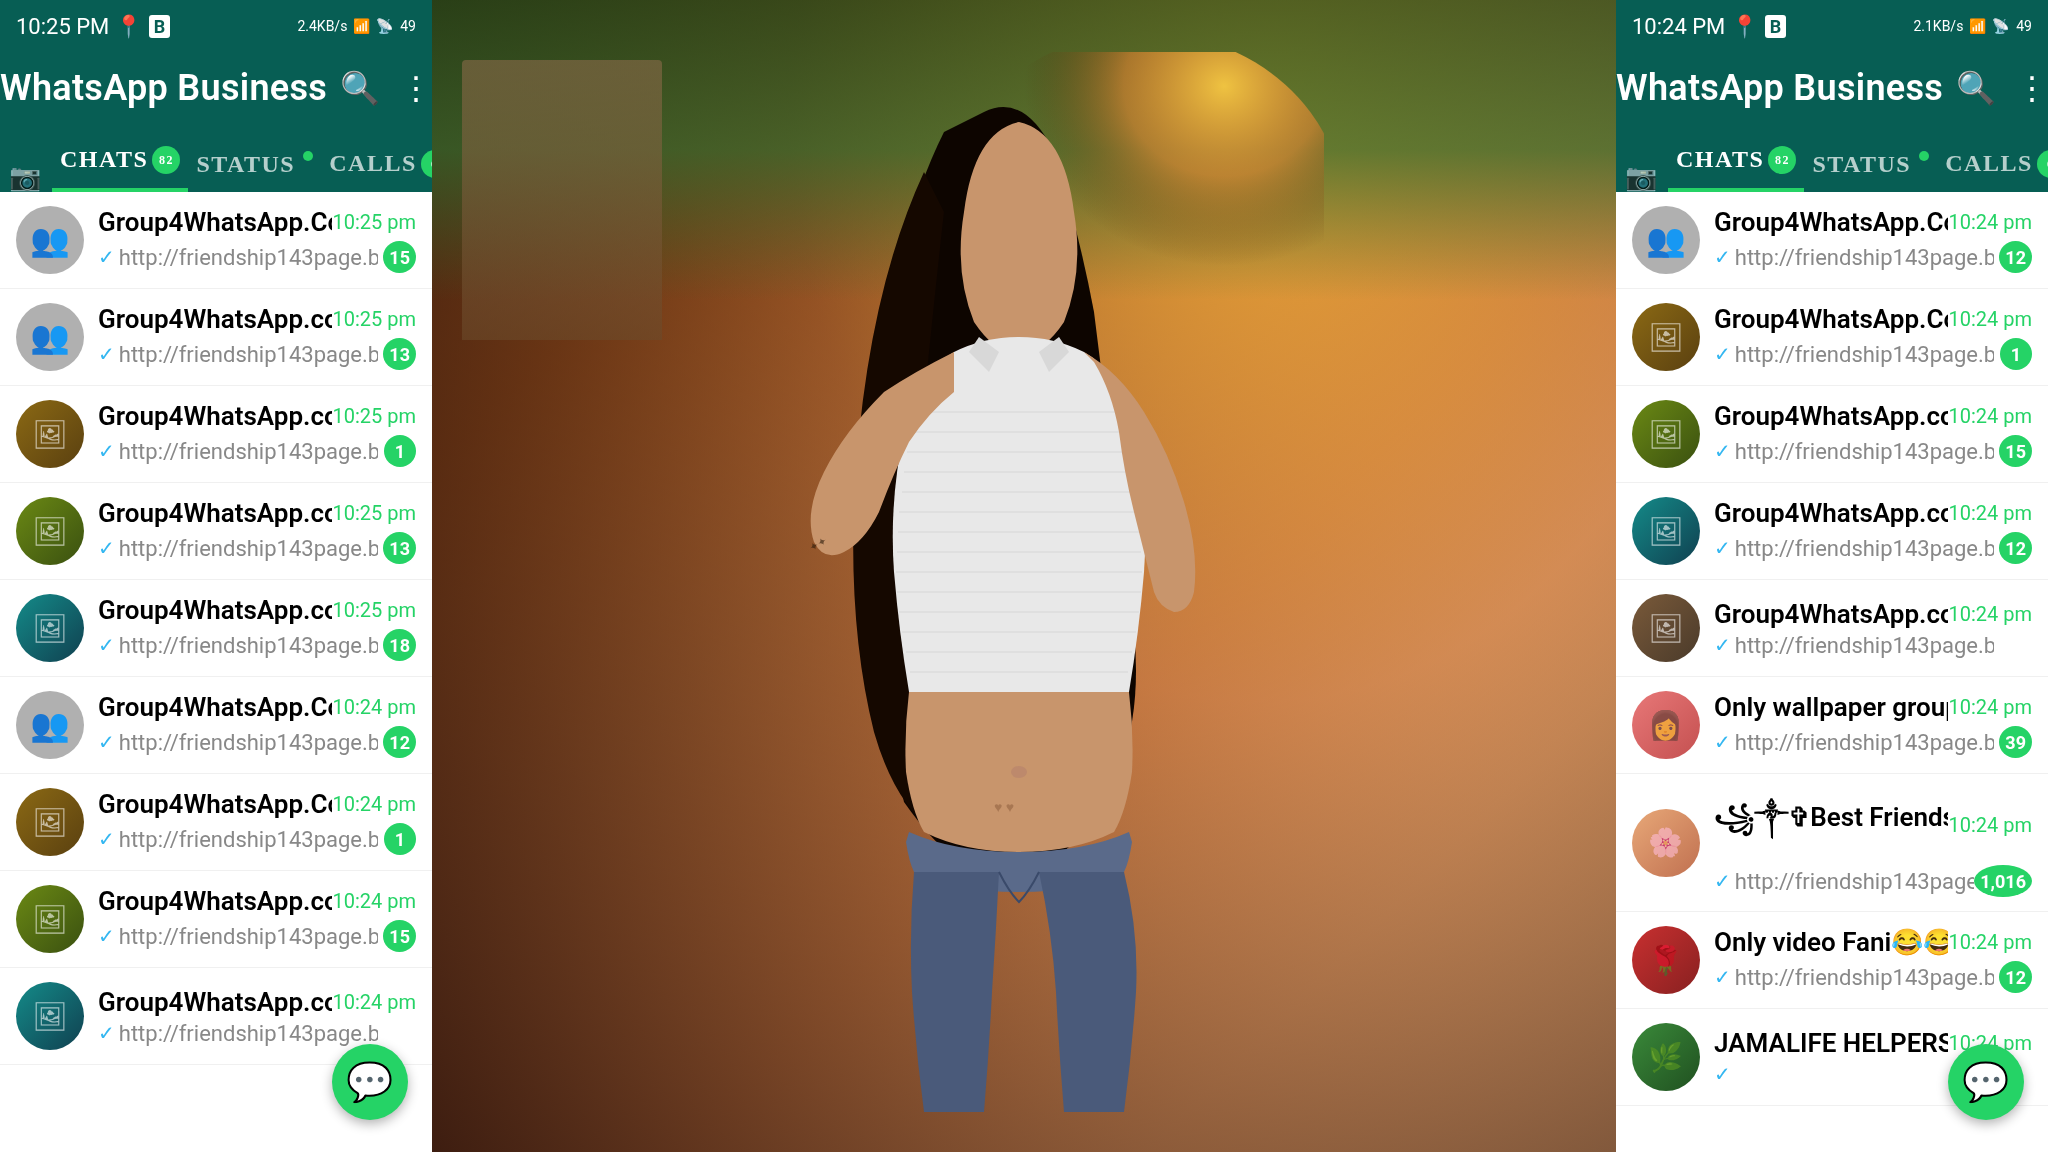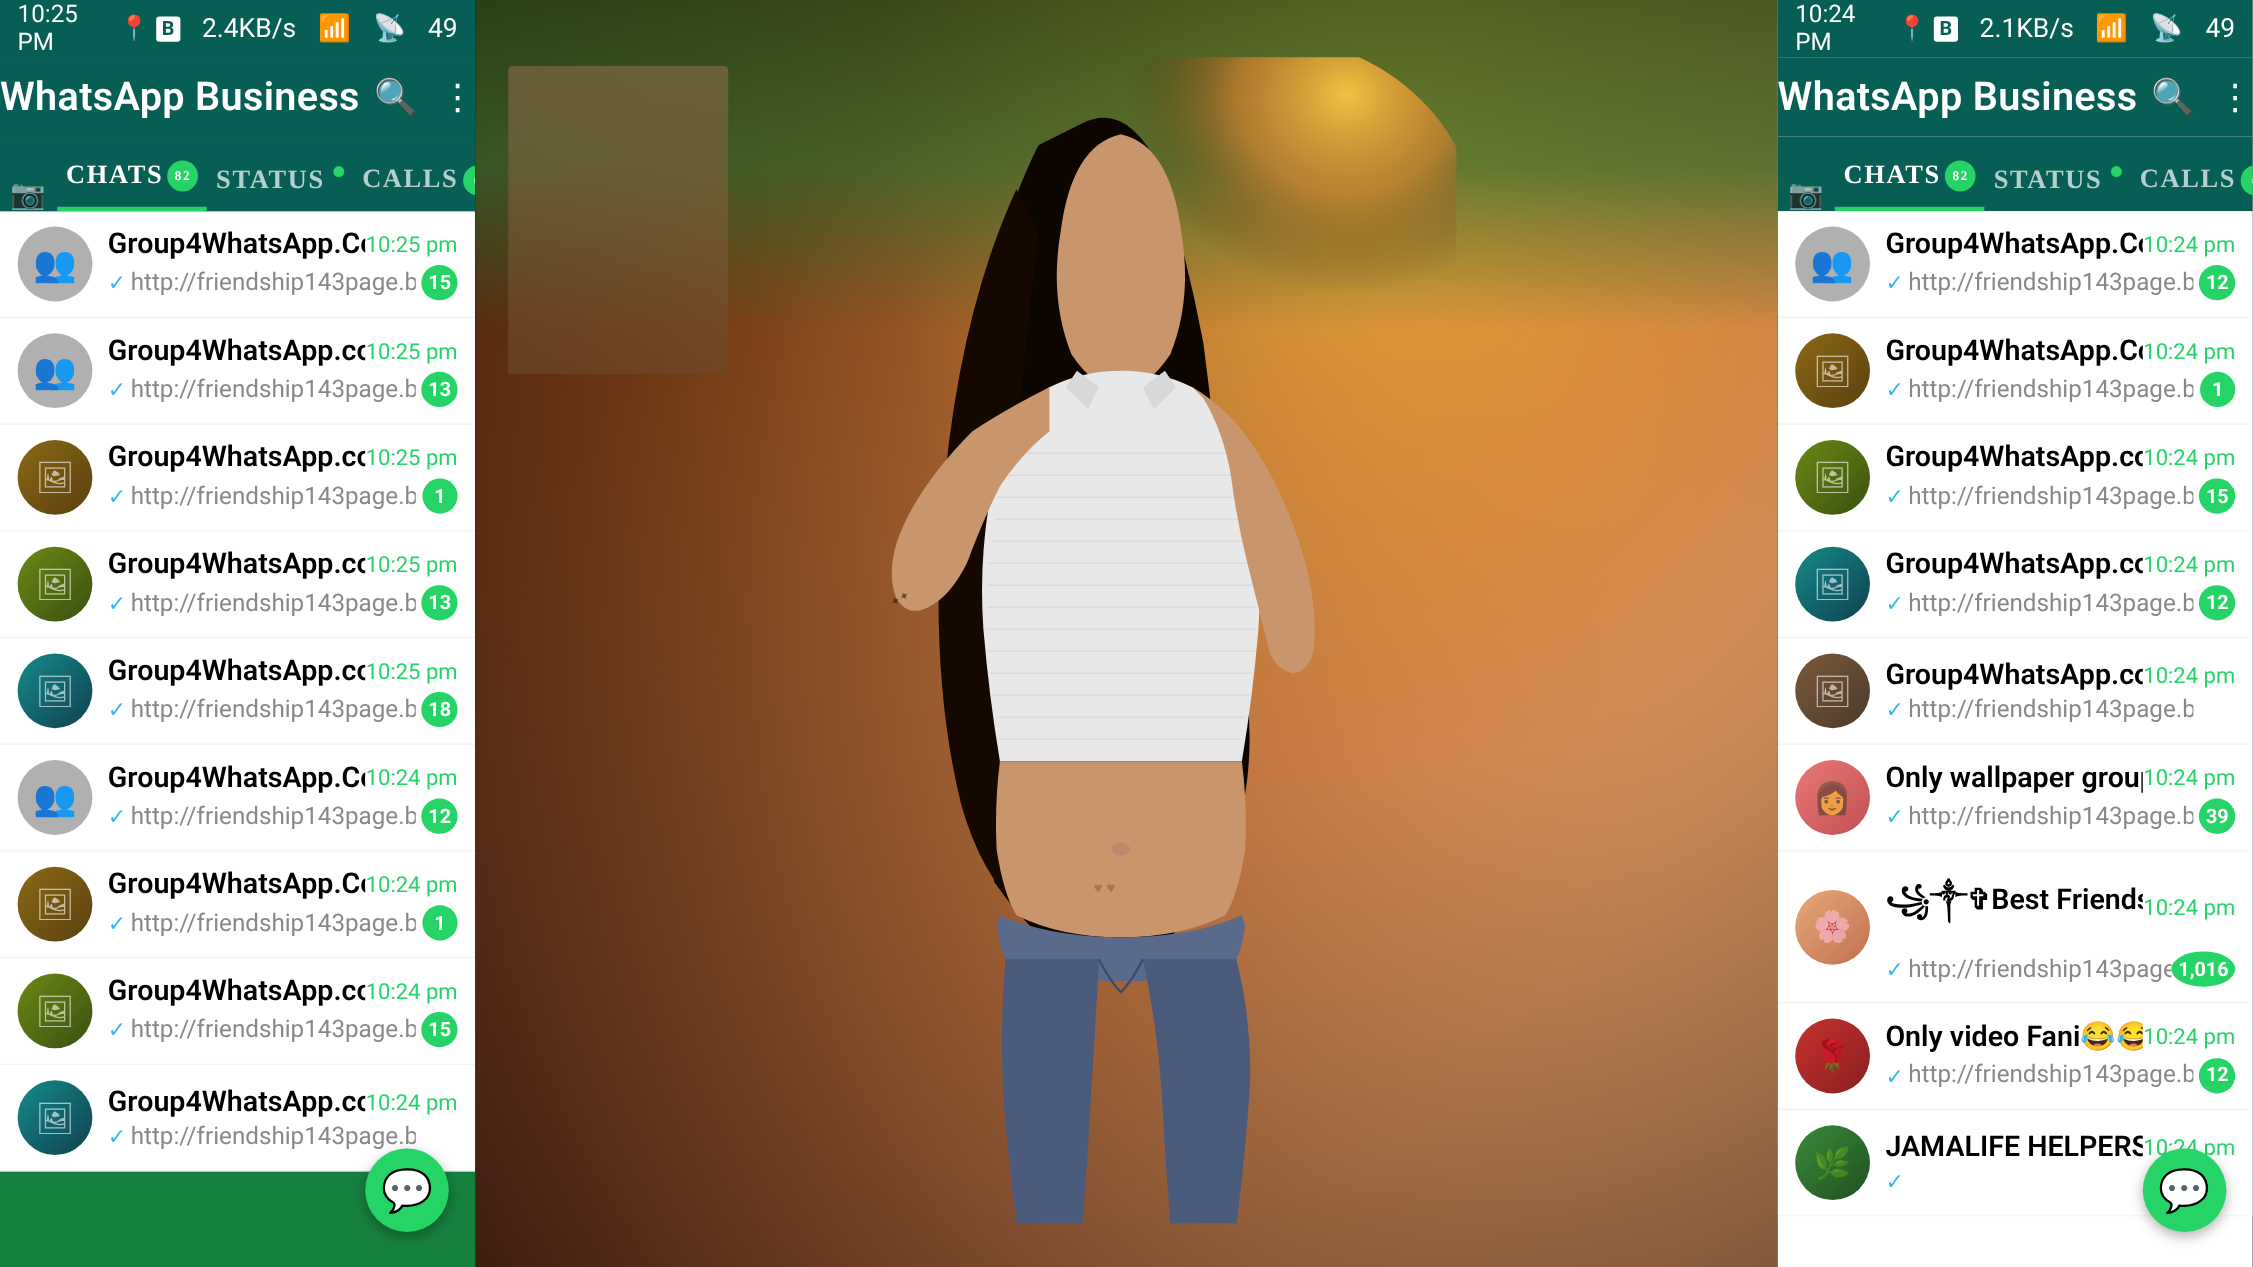--- a/index.html
+++ b/index.html
@@ -9,40 +9,40 @@
       overflow: hidden;
       display: flex;
       font-family: 'Roboto', Arial, sans-serif;
       background: #000;
     }
 
     
     .phone-left {
       width: 432px;
       height: 1152px;
-      background: #15803d;
+      background: #ffffff;
       display: flex;
       flex-direction: column;
       overflow: hidden;
       flex-shrink: 0;
     }
 
     
     .status-bar {
       background: #075e54;
       color: #fff;
       font-size: 22px;
       padding: 8px 16px;
       display: flex;
       justify-content: space-between;
       align-items: center;
       height: 52px;
     }
     .status-bar-left { display: flex; align-items: center; gap: 6px; }
-    .status-bar-right { display: flex; align-items: center; gap: 20px; font-size: 24px; margin-left: 20px; }
+    .status-bar-right { display: flex; align-items: center; gap: 6px; font-size: 14px; margin-left: 20px; }
 
     
     .app-header {
       background: #075e54;
       color: #fff;
       padding: 10px 0;
       display: flex;
       justify-content: space-between;
       align-items: center;
       height: 72px;

